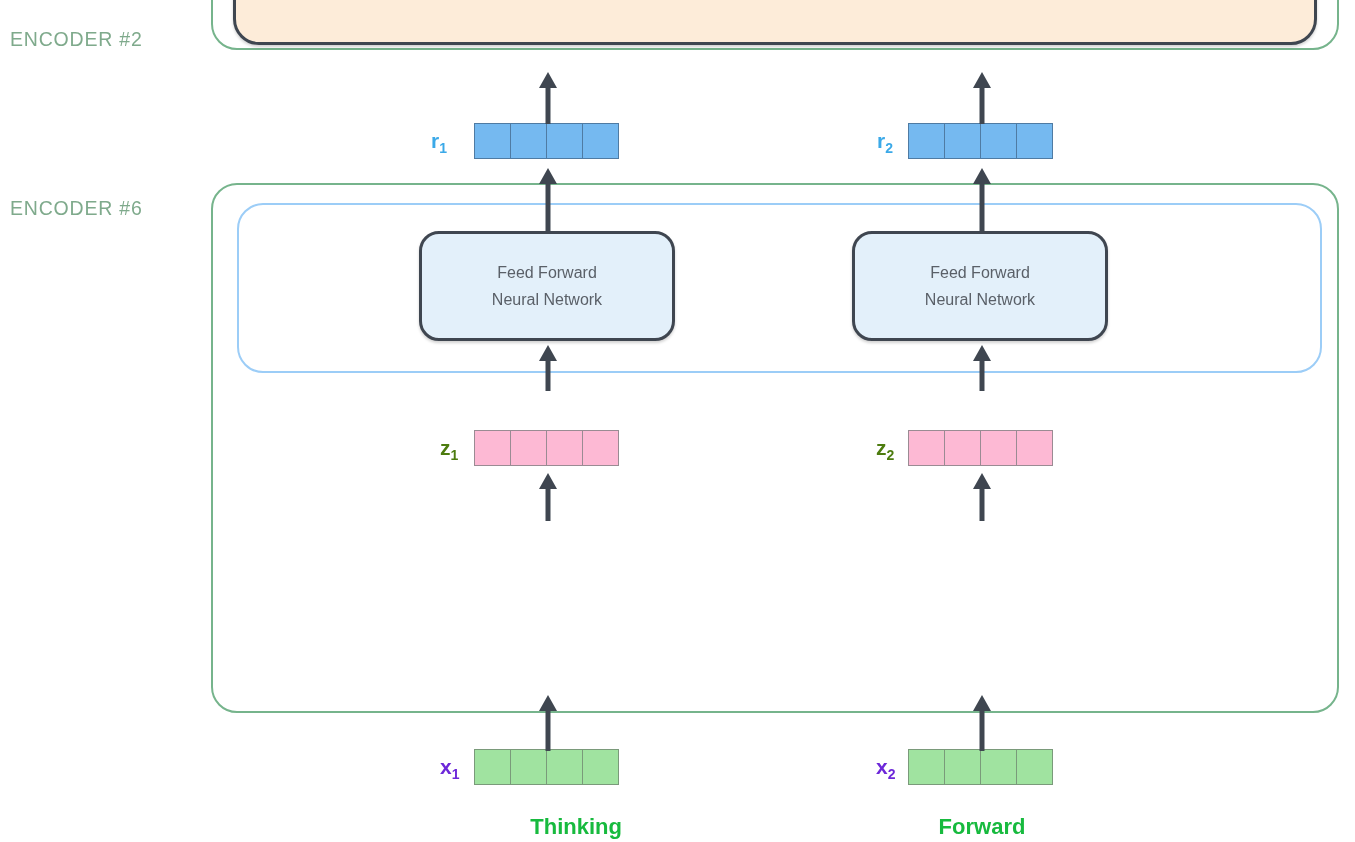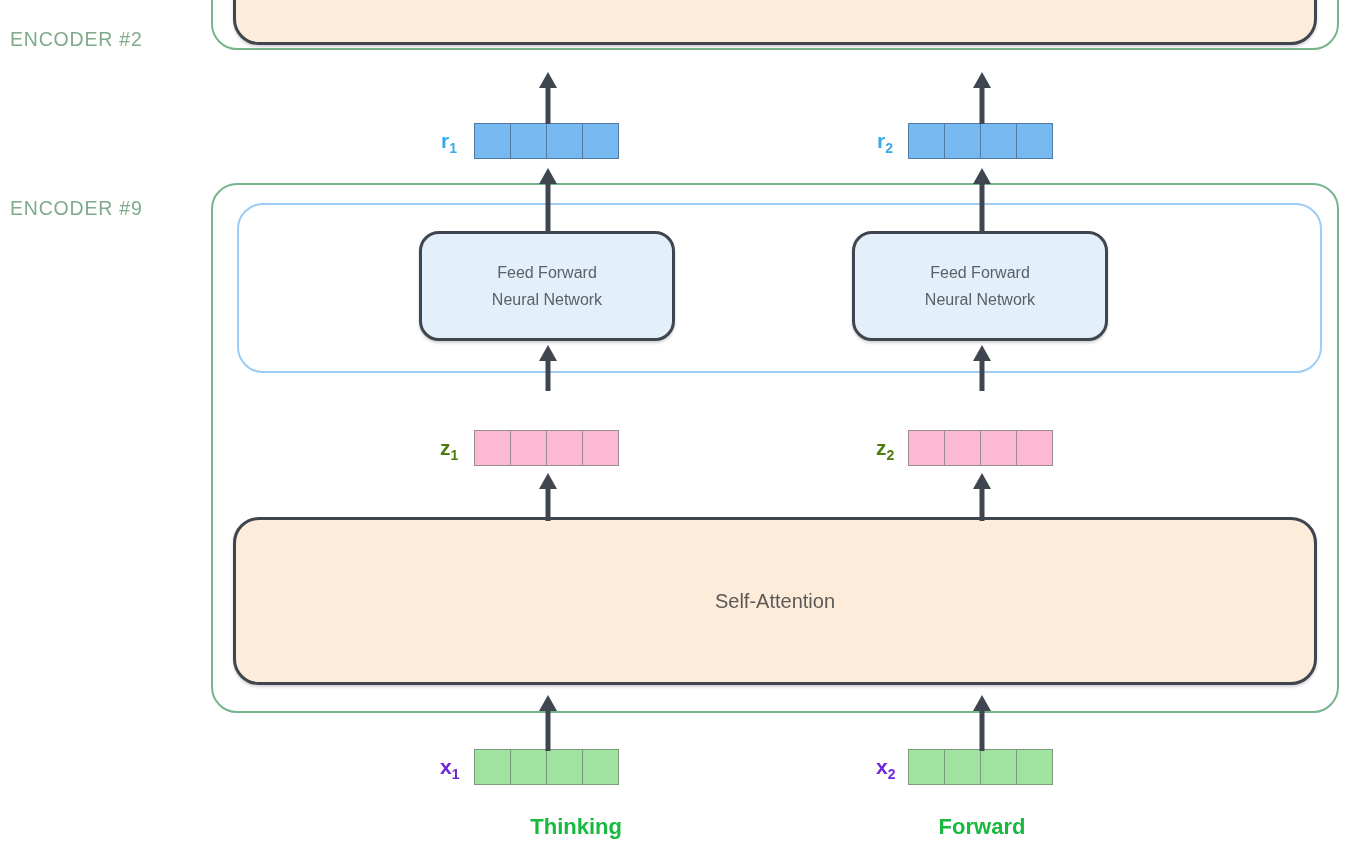--- a/index.html
+++ b/index.html
@@ -155,21 +155,21 @@
 
   
   #vec-z1 { left: 474px; top: 430px; }
   #vec-z2 { left: 908px; top: 430px; }
   #lbl-z1 { left: 440px; top: 436px; }
   #lbl-z2 { left: 876px; top: 436px; }
 
   
   #vec-r1 { left: 474px; top: 123px; }
   #vec-r2 { left: 908px; top: 123px; }
-  #lbl-r1 { left: 441px; top: 129px; }
+  #lbl-r1 { left: 431px; top: 129px; }
   #lbl-r2 { left: 877px; top: 129px; }
 
   
   .word {
     position: absolute;
     color: #17ba3e;
     font-size: 22px;
     font-weight: bold;
     font-family: "Liberation Sans", sans-serif;
     white-space: nowrap;
@@ -219,21 +219,21 @@
     <span>r</span><sub>2</sub>
   </div>
   <div class="vector vec-blue" id="vec-r2">
     <div class="cell"></div>
     <div class="cell"></div>
     <div class="cell"></div>
     <div class="cell"></div>
   </div>
 
   <div class="encoder-box" id="encoder1-box"></div>
-  <div class="encoder-label" id="encoder1-label">ENCODER #9</div>
+  <div class="encoder-label" id="encoder1-label">ENCODER #6</div>
 
   <div id="ffnn-layer"></div>
 
   <div class="ffnn-box" id="ffnn-1">
     <div class="ffnn-line">Feed Forward</div>
     <div class="ffnn-line">Neural Network</div>
   </div>
 
   <div class="ffnn-box" id="ffnn-2">
     <div class="ffnn-line">Feed Forward</div>
@@ -253,23 +253,20 @@
   <div class="vec-label lbl-pink" id="lbl-z2">
     <span>z</span><sub>2</sub>
   </div>
   <div class="vector vec-pink" id="vec-z2">
     <div class="cell"></div>
     <div class="cell"></div>
     <div class="cell"></div>
     <div class="cell"></div>
   </div>
 
-  <div class="attn-box" id="encoder1-attn">
-    <div class="attn-label">Self-Attention</div>
-  </div>
 
   <div class="vec-label lbl-green" id="lbl-x1">
     <span>x</span><sub>1</sub>
   </div>
   <div class="vector vec-green" id="vec-x1">
     <div class="cell"></div>
     <div class="cell"></div>
     <div class="cell"></div>
     <div class="cell"></div>
   </div>

